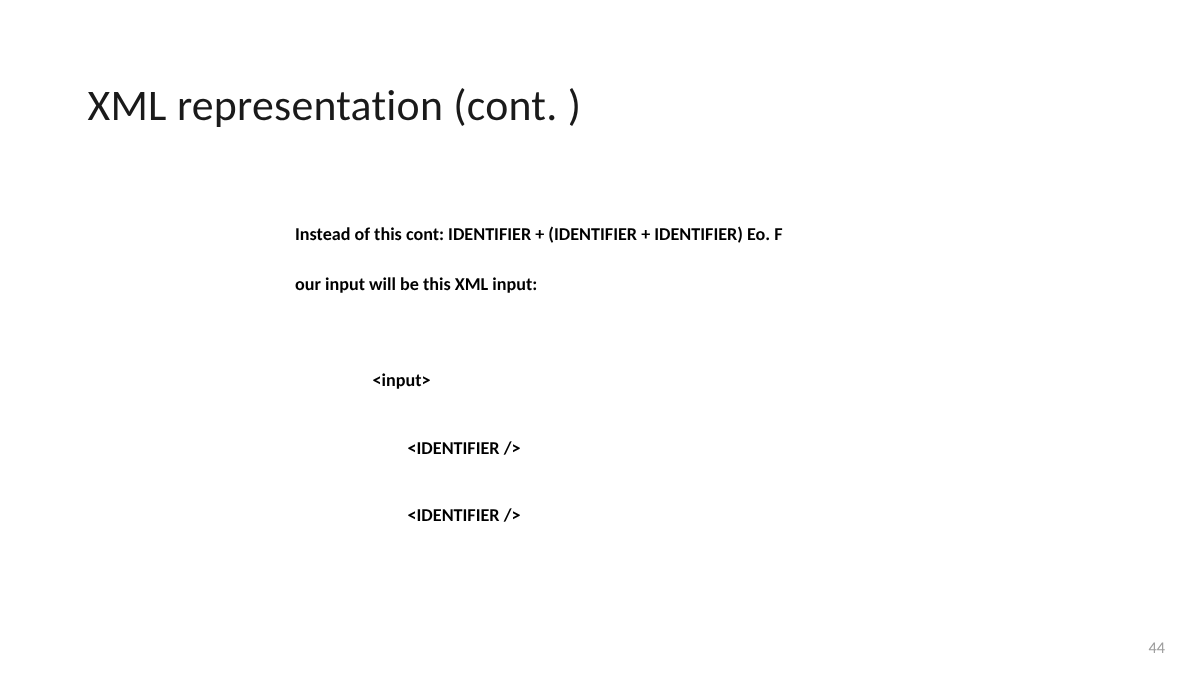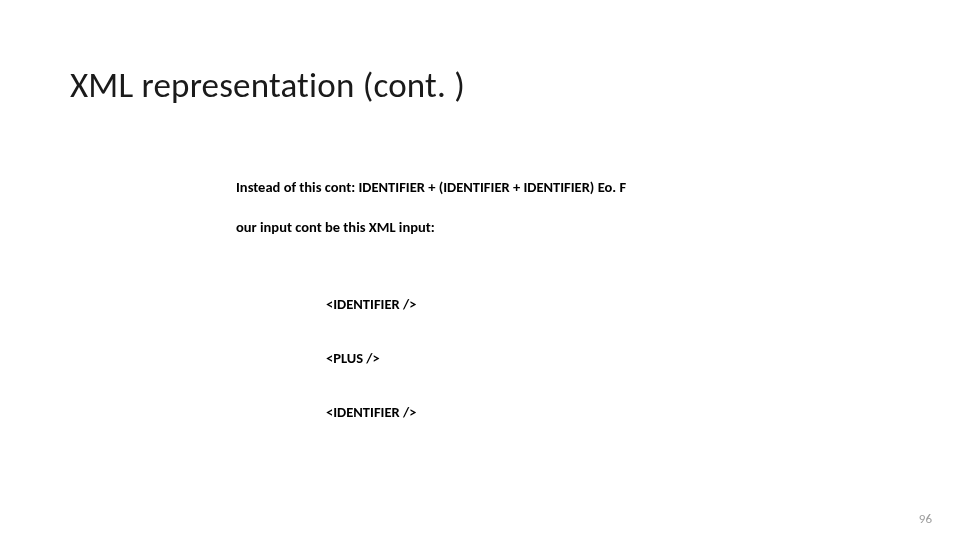--- a/index.html
+++ b/index.html
@@ -52,29 +52,29 @@
 </style>
 </head>
 <body>
 
 <div class="slide">
 
   <div class="title">XML representation (cont. )</div>
 
   <div class="body">
     <div class="line1">Instead of this cont: IDENTIFIER + (IDENTIFIER + IDENTIFIER) Eo. F</div>
-    <div class="line2">our input cont be this XML input:</div>
+    <div class="line2">our input will be this XML input:</div>
 
     <div class="xml-block">
+      <span class="xml-line">&lt;input&gt;</span>
       <span class="xml-line"><span class="indent">&lt;IDENTIFIER /&gt;</span></span>
-      <span class="xml-line"><span class="indent">&lt;PLUS /&gt;</span></span>
       <span class="xml-line"><span class="indent">&lt;IDENTIFIER /&gt;</span></span>
       
       
       
       
       
     </div>
   </div>
 
-  <div class="page-number">96</div>
+  <div class="page-number">44</div>
 
 </div>
 
 </body></html>

